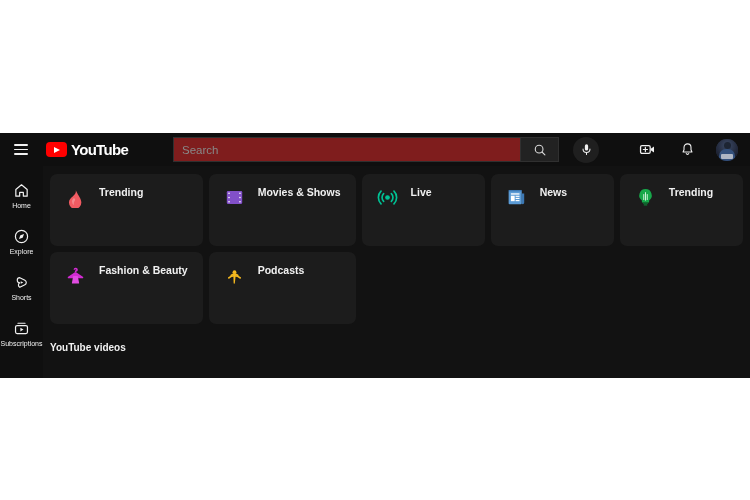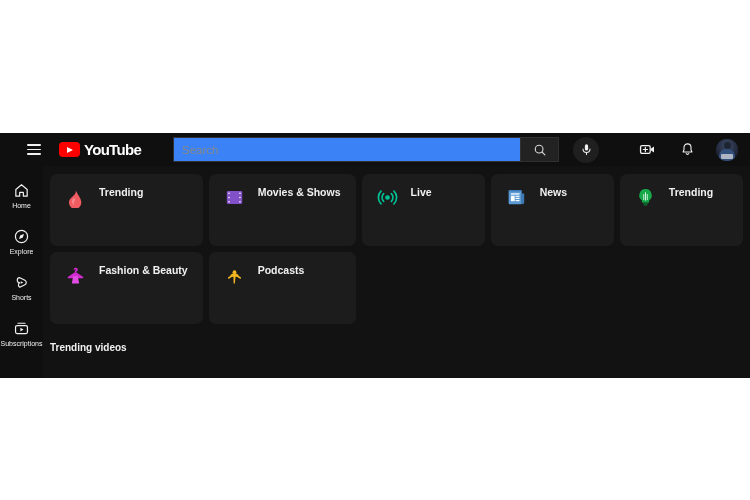--- a/index.html
+++ b/index.html
@@ -31,21 +31,21 @@
     width: 750px;
     height: 33px;
     background: #0f0f0f;
     display: flex;
     align-items: center;
   }
   .mh-left {
     display: flex;
     align-items: center;
     width: 163px;
-    padding-left: 23px;
+    padding-left: 10px;
     box-sizing: border-box;
   }
   #hamburger-button {
     width: 22px;
     height: 22px;
     display: flex;
     flex-direction: column;
     justify-content: center;
     align-items: center;
     gap: 3px;
@@ -95,21 +95,21 @@
 
   
   .mh-center {
     display: flex;
     align-items: center;
     margin-left: 10px;
   }
   #search-input {
     width: 347px;
     height: 25px;
-    background: #3b82f6;
+    background: #7f1d1d;
     border: 1px solid #303030;
     border-right: none;
     box-sizing: border-box;
     color: #ffffff;
     font-family: "Liberation Sans", sans-serif;
     font-size: 11.5px;
     padding: 0 8px;
     outline: none;
   }
   #search-input::placeholder { color: #888888; }
@@ -445,16 +445,16 @@
             <circle cx="12" cy="8.2" r="2.2" fill="#f5b91f"></circle>
             <path d="M8.3 11.9a5.2 5.2 0 0 1 7.4 0" stroke="#f5b91f" stroke-width="1.9" fill="none" stroke-linecap="round"></path>
             <path d="M5.5 14.8a9.2 9.2 0 0 1 13 0" stroke="#f5b91f" stroke-width="1.9" fill="none" stroke-linecap="round"></path>
             <path d="M10.7 12.6h2.6l-.9 8a.7.7 0 0 1-1.4 0z" fill="#f5b91f"></path>
           </svg>
           <div class="cat-label">Podcasts</div>
         </div>
 
       </div>
 
-      <div id="trending-section-title">Trending videos</div>
+      <div id="trending-section-title">YouTube videos</div>
     </div>
   </div>
 </div>
 
 </body></html>

